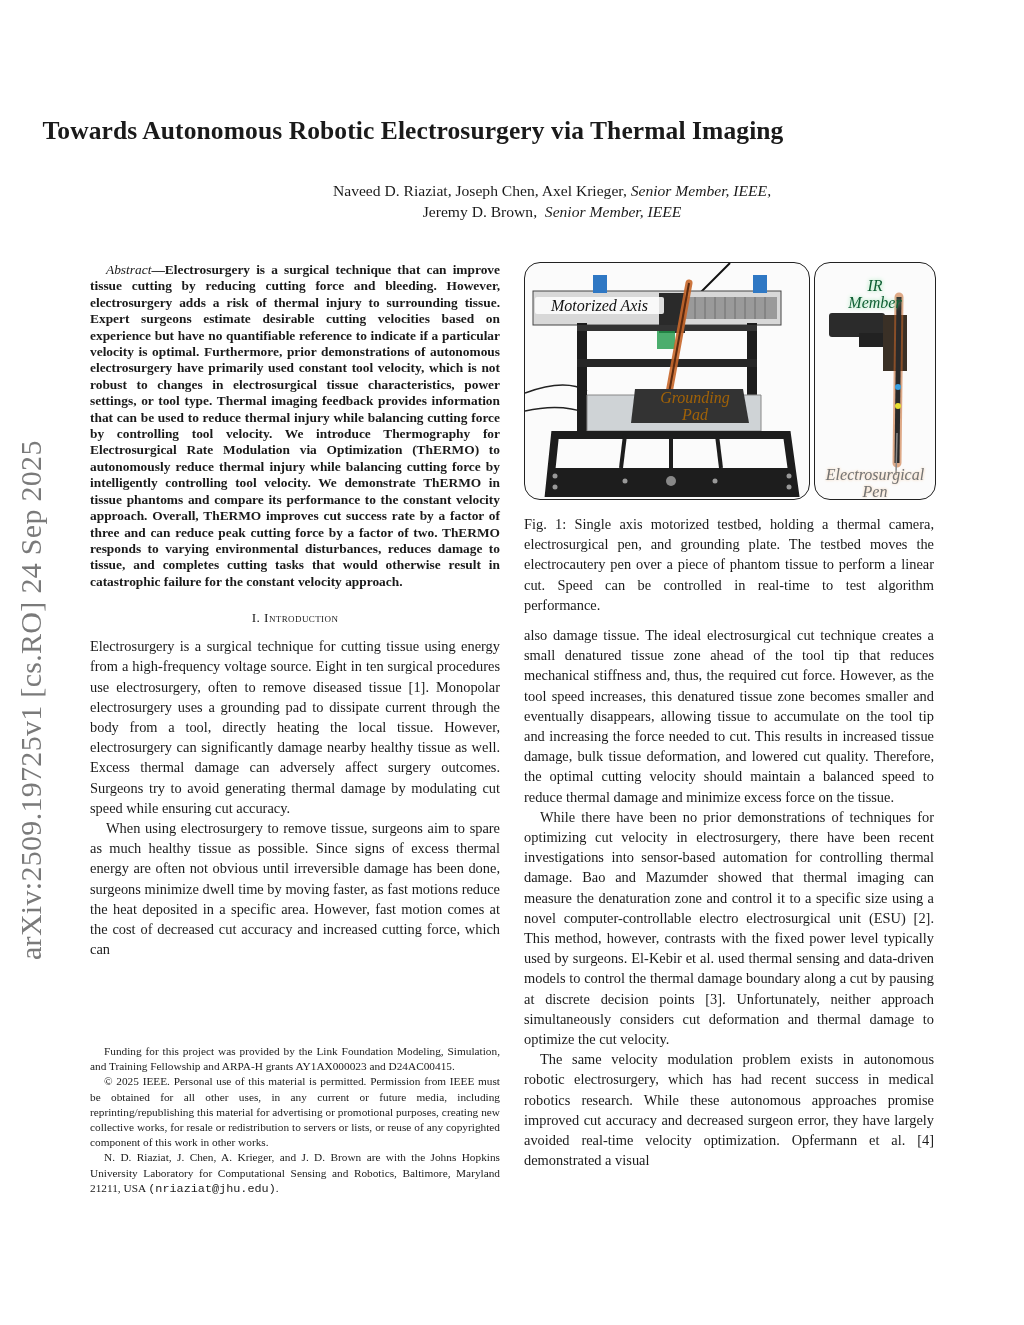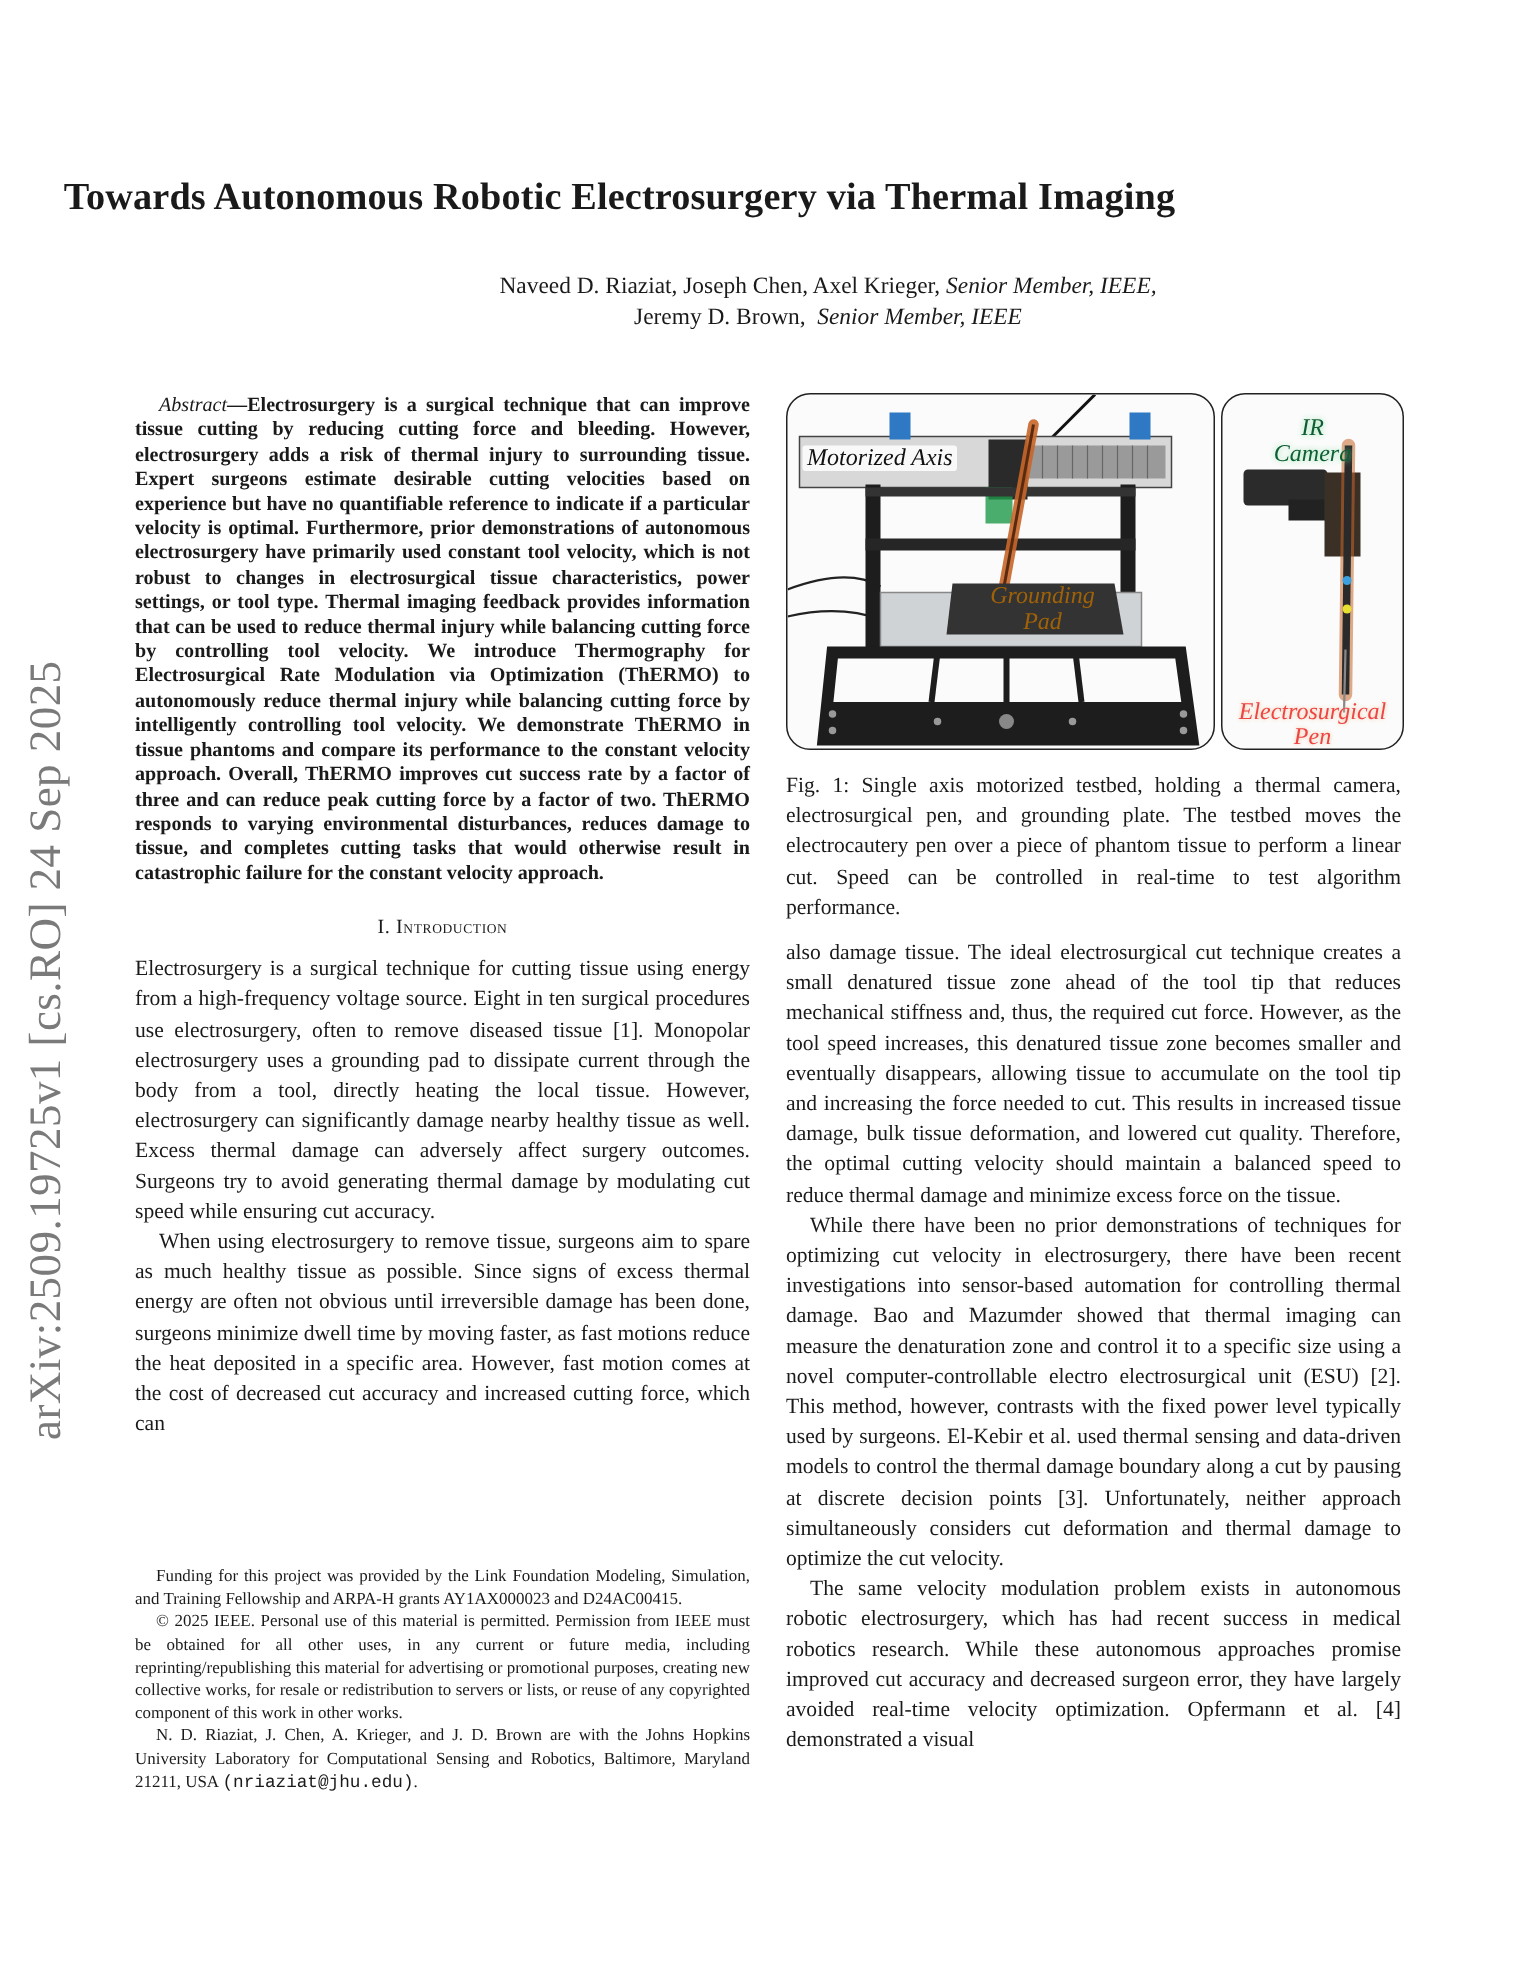--- a/index.html
+++ b/index.html
@@ -50,26 +50,26 @@
   .panel {
     position: absolute; top: 0; height: 236px; border: 1.5px solid #222;
     border-radius: 16px; background: #fbfbfb; overflow: hidden; font-style: italic;
   }
   .panel-left { left: 0; width: 284px; }
   .panel-right { left: 290px; width: 120px; }
   .fig-label {
     position: absolute; font-size: 16px; line-height: 17px; text-align: center;
   }
   .lbl-axis {
-    left: 10px; top: 34px; background: rgba(255,255,255,0.85); padding: 0 3px;
+    left: 10px; top: 34px; background: rgba(255,255,255,0.85); padding: 0 16px;
     border-radius: 2px; color: #111;
   }
   .lbl-pad { left: 128px; top: 126px; color: #a16207; width: 84px; }
   .lbl-ir { left: 0; top: 14px; width: 120px; color: #0e5e33; text-shadow: 0 0 4px #8fe0a8; }
-  .lbl-pen { left: 0; top: 203px; width: 120px; color: #ef4444; text-shadow: 0 0 3px #f0c8a0; }
+  .lbl-pen { left: 0; top: 203px; width: 120px; color: #737373; text-shadow: 0 0 3px #f0c8a0; }
   .caption {
     font-size: 14.4px; line-height: 20.2px; text-align: justify; margin: 12px 0 10px 0;
   }
 </style>
 </head>
 <body>
 
 <div class="title">Towards Autonomous Robotic Electrosurgery via Thermal Imaging</div>
 
 <div class="authors">
@@ -169,21 +169,21 @@
         <rect x="44" y="70" width="26" height="14" fill="#222"></rect>
         <rect x="68" y="52" width="24" height="56" fill="#3a3026"></rect>
         <line x1="84" y1="34" x2="82" y2="200" stroke="#c8672a" stroke-width="9" stroke-linecap="round" opacity="0.55"></line>
         <line x1="84" y1="34" x2="82" y2="200" stroke="#2a2a2a" stroke-width="5"></line>
         <circle cx="83" cy="124" r="3" fill="#3aa0e0"></circle>
         <circle cx="83" cy="143" r="3" fill="#e8e030"></circle>
         <line x1="82" y1="170" x2="81" y2="212" stroke="#888" stroke-width="1.5"></line>
       </svg>
       <div class="fig-label lbl-ir">
         <div>IR</div>
-        <div>Camera</div>
+        <div>Member</div>
       </div>
       <div class="fig-label lbl-pen">
         <div>Electrosurgical</div>
         <div>Pen</div>
       </div>
     </div>
   </div>
 
   <p class="caption">Fig. 1: Single axis motorized testbed, holding a thermal camera, electrosurgical pen, and grounding plate. The testbed moves the electrocautery pen over a piece of phantom tissue to perform a linear cut. Speed can be controlled in real-time to test algorithm performance.</p>
 

